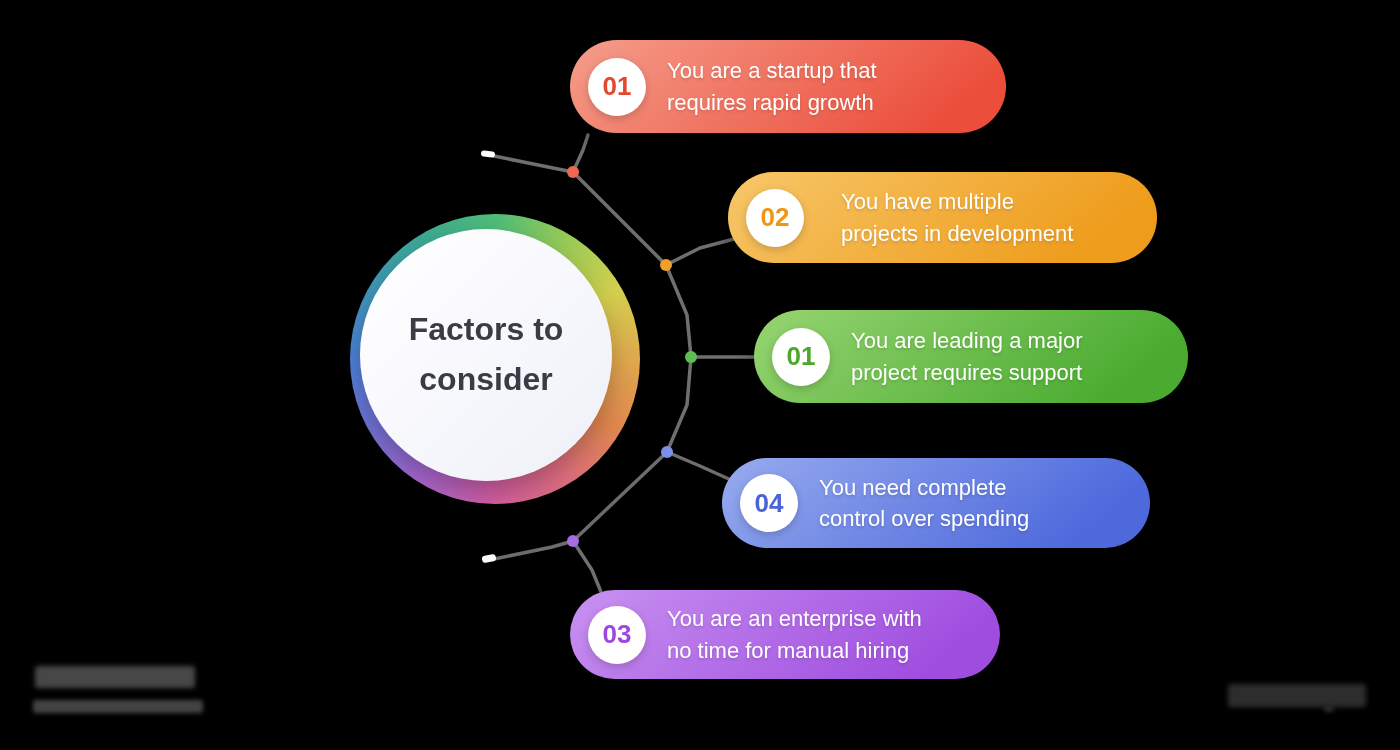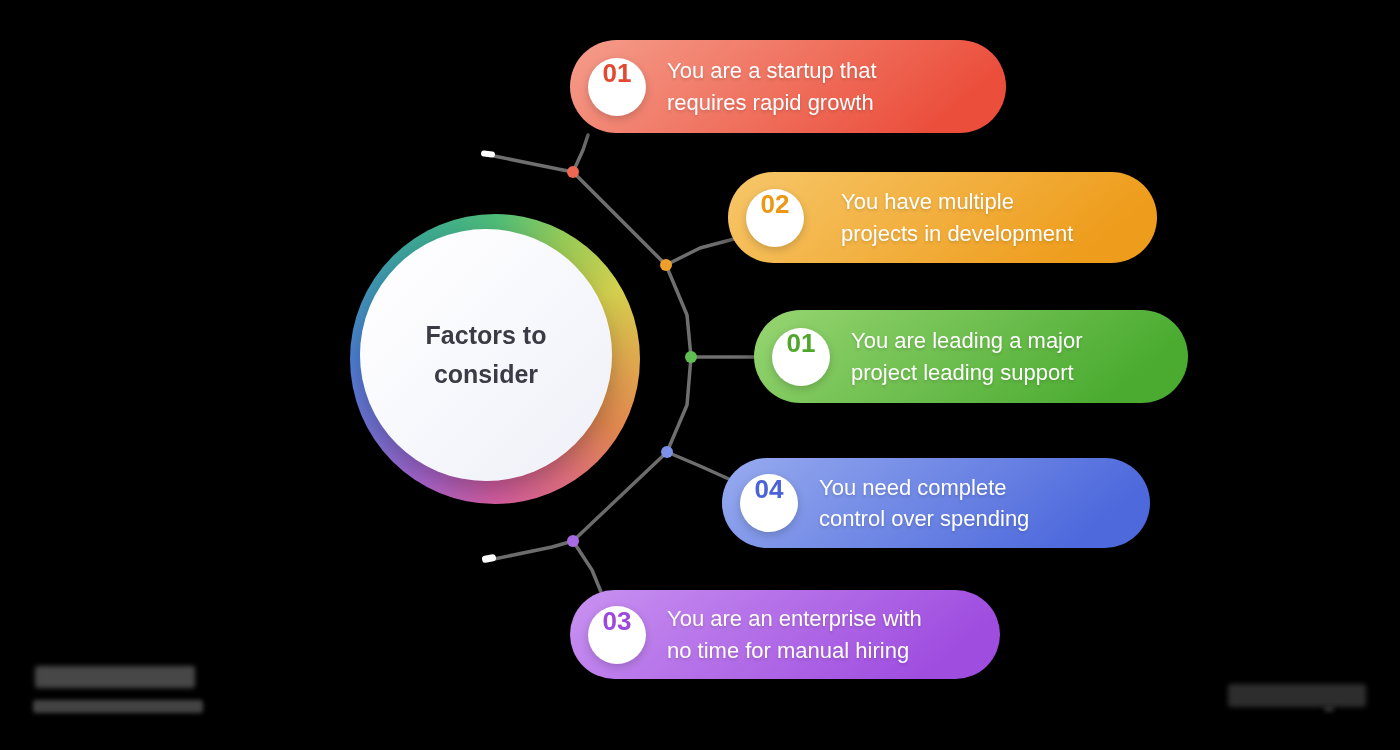--- a/index.html
+++ b/index.html
@@ -17,31 +17,31 @@
     position:absolute;left:350px;top:214px;width:290px;height:290px;border-radius:50%;
     box-shadow:0 18px 40px rgba(0,0,0,.55);
   }
   #inner-circle{
     position:absolute;left:10px;top:15px;width:252px;height:252px;border-radius:50%;
     background:linear-gradient(135deg,#fdfdff 20%,#eef0f8 100%);
     display:flex;flex-direction:column;align-items:center;justify-content:center;
     box-shadow:0 10px 24px rgba(0,0,0,.25);
   }
   .title-line{
-    color:#3b3b46;font-size:25px;font-weight:bold;line-height:1.55;text-align:center;
+    color:#3b3b46;font-size:32px;font-weight:bold;line-height:1.55;text-align:center;
   }
   
   .pill{
     position:absolute;border-radius:50px;display:flex;align-items:center;
     background:linear-gradient(140deg,var(--c1) 0%,var(--c2) 85%);
     box-shadow:0 10px 20px rgba(0,0,0,.40);
   }
   .badge{
     width:58px;height:58px;margin-left:18px;border-radius:50%;background:#fff;
-    display:flex;justify-content:center;flex:0 0 auto;
+    display:flex;align-items:center;justify-content:center;flex:0 0 auto;
     box-shadow:0 3px 8px rgba(0,0,0,.18);
   }
   .badge span{font-size:26px;font-weight:bold;color:var(--num);}
   .pill-text{
     margin-left:21px;color:#fff;font-size:22px;font-weight:normal;line-height:1.43;
     text-shadow:0 2px 3px rgba(0,0,0,.15);
   }
   
   .wm{position:absolute;filter:blur(2.5px);border-radius:3px;}
   #wm-left-1{left:35px;top:666px;width:160px;height:22px;background:#474747;}
@@ -103,21 +103,21 @@
       <div>projects in development</div>
     </div>
   </div>
 
   <div class="pill" style="left: 754px; top: 310px; width: 434px; height: 93px; --c1: #97d572; --c2: #4aab30; --num: #4ea72b;">
     <div class="badge">
         <span>01</span>
       </div>
     <div class="pill-text">
       <div>You are leading a major</div>
-      <div>project leading support</div>
+      <div>project requires support</div>
     </div>
   </div>
 
   <div class="pill" style="left: 722px; top: 458px; width: 428px; height: 90px; --c1: #97abef; --c2: #4d69dc; --num: #4a63d8;">
     <div class="badge">
         <span>04</span>
       </div>
     <div class="pill-text">
       <div>You need complete</div>
       <div>control over spending</div>

